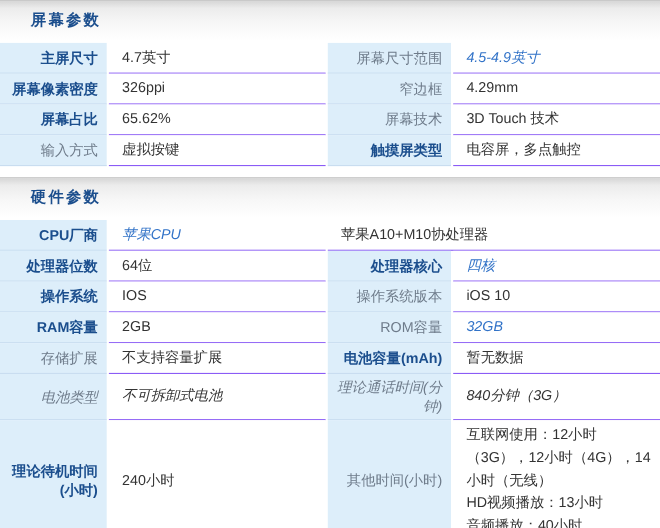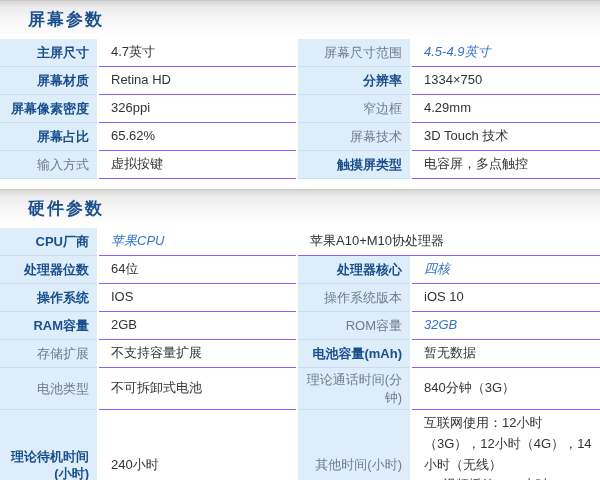--- a/index.html
+++ b/index.html
@@ -12,21 +12,21 @@
   .section { width: 600px; }
   .section + .section { margin-top: 10px; }
   .sec-header {
     height: 37px;
     border-top: 1px solid #c9c9c9;
     background: linear-gradient(180deg, #d6d6d6 0%, #ececec 18%, #f7f7f7 55%, #ffffff 100%);
     display: flex; align-items: center;
     padding-left: 28px; margin-bottom: 2px;
   }
   .sec-title {
-    font-size: 17px; font-weight: bold; color: #1b4e8d; letter-spacing: 2px;
+    font-size: 14px; font-weight: bold; color: #1b4e8d; letter-spacing: 2px;
   }
   .spec-table { width: 600px; }
   .spec-row { display: flex; gap: 2px; min-height: 28px; align-items: stretch; }
   .cell { display: flex; align-items: center; }
   .lab {
     background: #ddeefa; justify-content: flex-end; text-align: right;
     padding: 3px 8px 3px 4px; border-bottom: 1px solid #c9ddf0;
     line-height: 1.35;
   }
   .lab1 { width: 97px; }
@@ -34,21 +34,21 @@
   .val {
     background: #fff; justify-content: flex-start; text-align: left;
     padding: 3px 6px 3px 12px; border-bottom: 1px solid #8b5cf6;
     line-height: 1.6;
   }
   .val1 { width: 197px; }
   .val2 { flex: 1; }
   .strong { color: #1b4e8d; font-weight: bold; }
   .plain { color: #6e7b8a; }
   .link { color: #3273c8; text-decoration: none; cursor: pointer; font-style: italic; }
-  .row-tall { min-height: 38px; }
+  .row-tall { min-height: 38px; font-style: italic; }
   .row-xtall { min-height: 73px; }
   .multiline { white-space: pre-line; }
 </style>
 </head>
 <body>
 
 <div class="section">
   <div class="sec-header">
     <span class="sec-title">屏幕参数</span>
   </div>
@@ -56,26 +56,20 @@
 
     <div class="spec-row">
       <div class="cell lab lab1 strong">主屏尺寸</div>
       <div class="cell val val1">4.7英寸</div>
       <div class="cell lab lab2 plain">屏幕尺寸范围</div>
       <div class="cell val val2">
         <a class="link">4.5-4.9英寸</a>
       </div>
     </div>
 
-    <div class="spec-row">
-      <div class="cell lab lab1 strong">屏幕材质</div>
-      <div class="cell val val1">Retina HD</div>
-      <div class="cell lab lab2 strong">分辨率</div>
-      <div class="cell val val2">1334×750</div>
-    </div>
 
     <div class="spec-row">
       <div class="cell lab lab1 strong">屏幕像素密度</div>
       <div class="cell val val1">326ppi</div>
       <div class="cell lab lab2 plain">窄边框</div>
       <div class="cell val val2">4.29mm</div>
     </div>
 
     <div class="spec-row">
       <div class="cell lab lab1 strong">屏幕占比</div>

